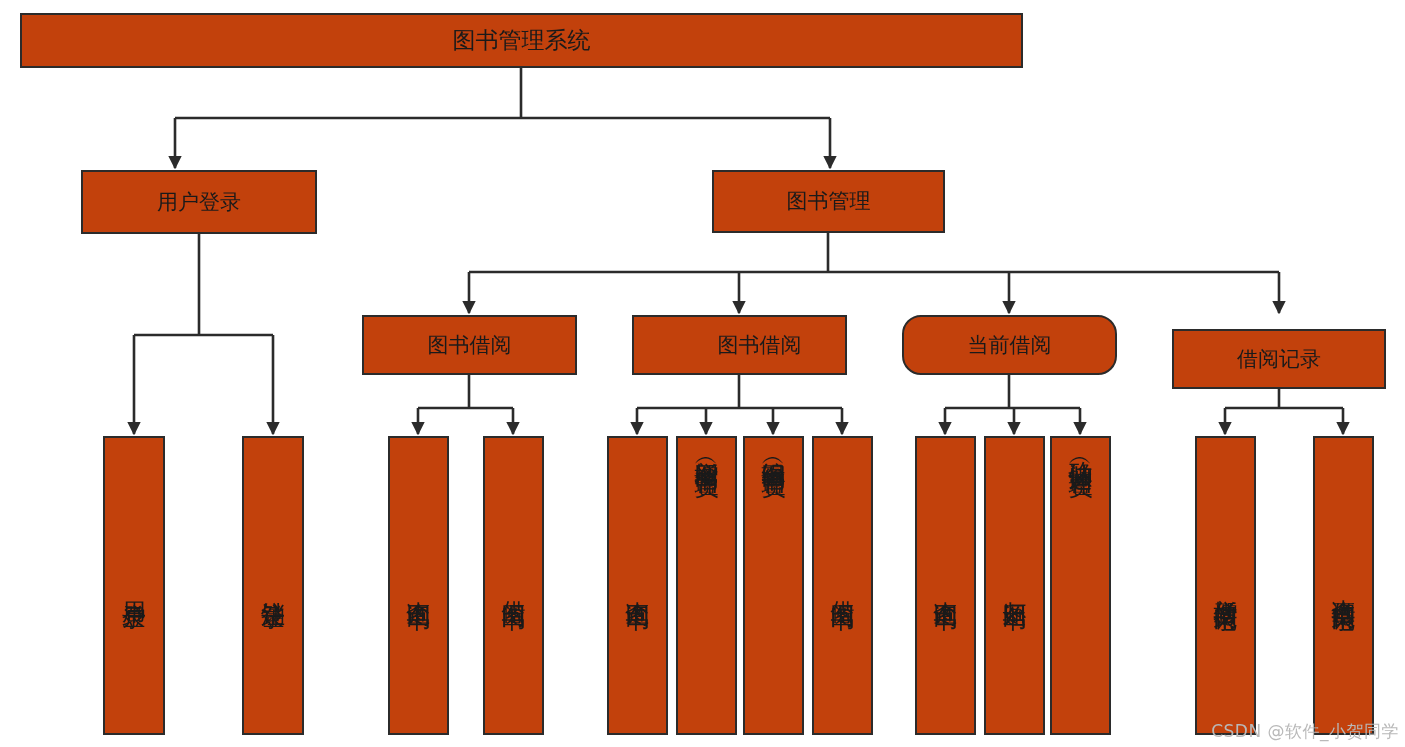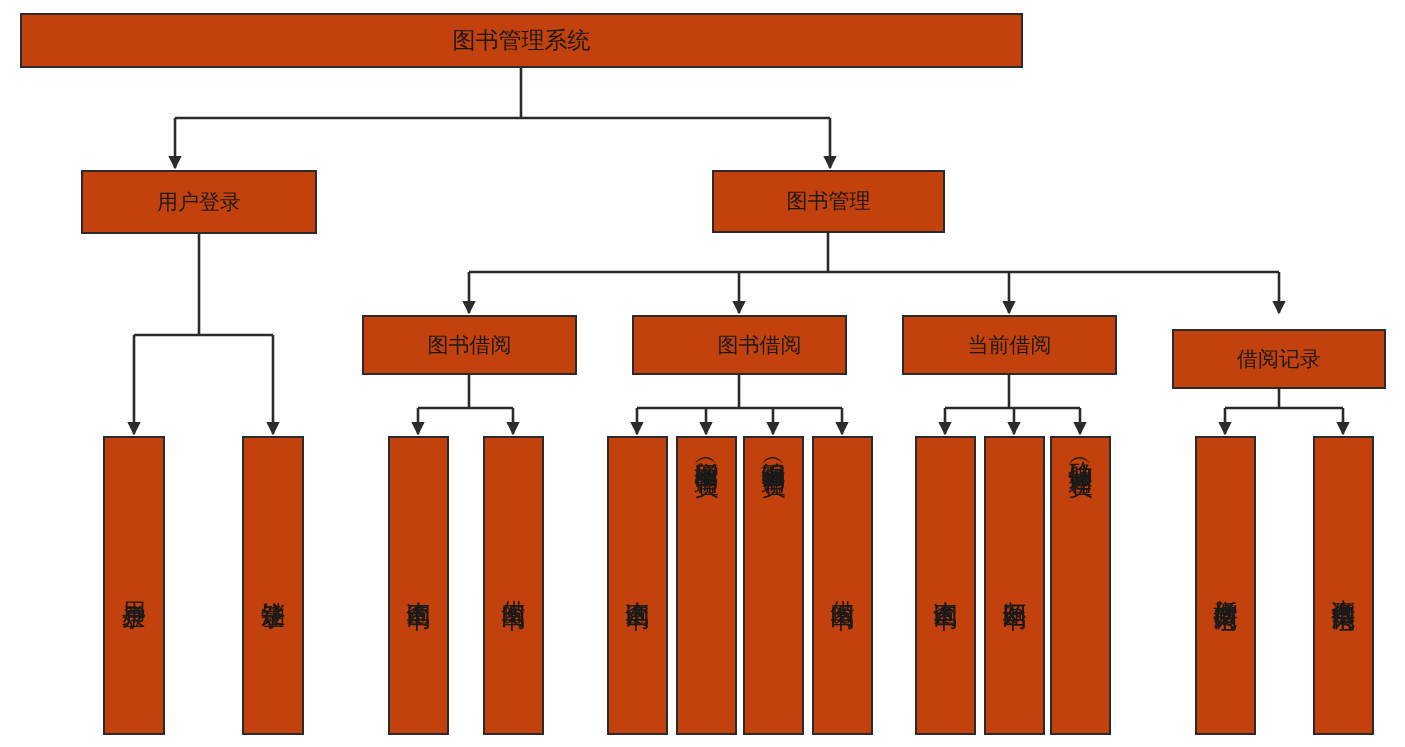--- a/index.html
+++ b/index.html
@@ -142,21 +142,21 @@
   <div class="node horiz" style="left:712px; top:170px; width:233px; height:63px;align-items:center;">
     <span class="label">图书管理</span>
   </div>
 
   <div class="node horiz" style="left:362px; top:315px; width:215px; height:60px;">
     <span class="label">图书借阅</span>
   </div>
   <div class="node horiz" style="left:632px; top:315px; width:215px; height:60px;padding-left:40px;">
     <span class="label">图书借阅</span>
   </div>
-  <div class="node horiz" style="left:902px; top:315px; width:215px; height:60px;">
+  <div class="node horiz" style="left:902px; top:315px; width:215px; height:60px;border-radius:19px;">
     <span class="label">当前借阅</span>
   </div>
   <div class="node horiz" style="left:1172px; top:329px; width:214px; height:60px;">
     <span class="label">借阅记录</span>
   </div>
 
   <div class="node vert center-text" style="left:103px; top:436px; width:62px; height:299px;">
     <span class="label">用户登录</span>
   </div>
   <div class="node vert center-text" style="left:242px; top:436px; width:62px; height:299px;">
@@ -193,14 +193,15 @@
     <span class="label">确认归还（管理员）</span>
   </div>
 
   <div class="node vert center-text" style="left:1195px; top:436px; width:61px; height:299px;">
     <span class="label">新增借阅记录</span>
   </div>
   <div class="node vert center-text" style="left:1313px; top:436px; width:61px; height:299px;">
     <span class="label">查询借阅记录</span>
   </div>
 
+  <div class="watermark">CSDN @软件_小贺同学</div>
 
 </div>
 
 </body></html>

